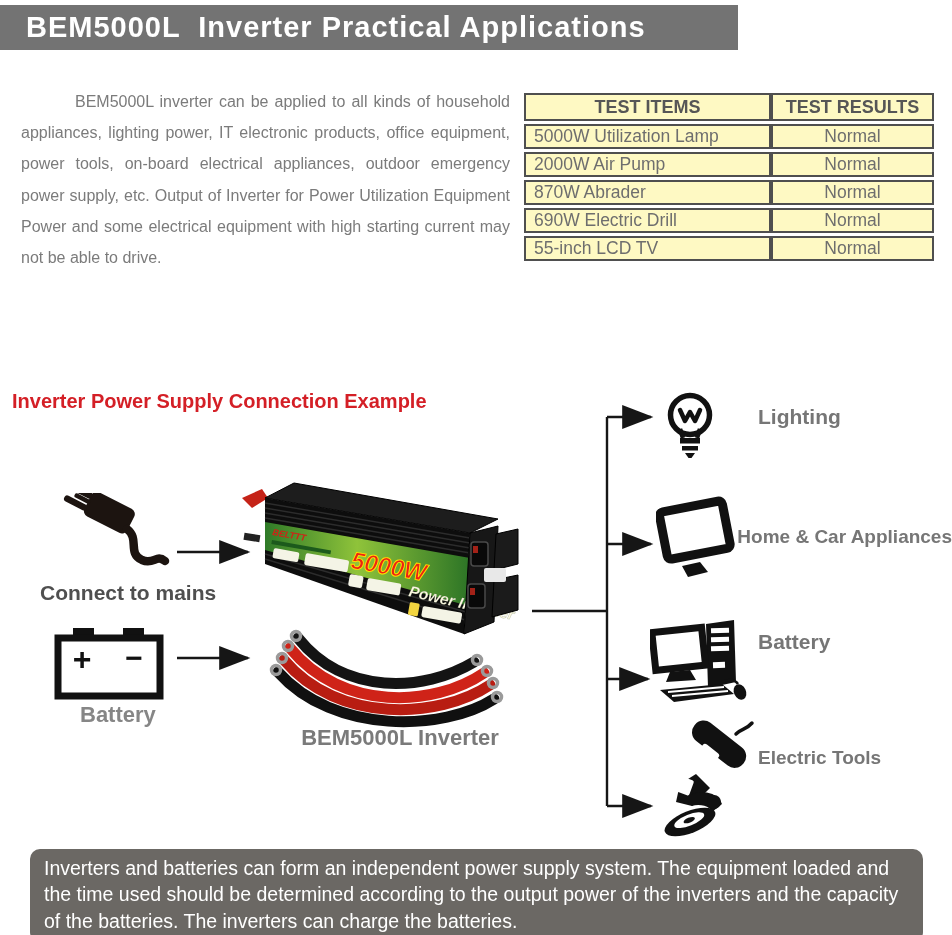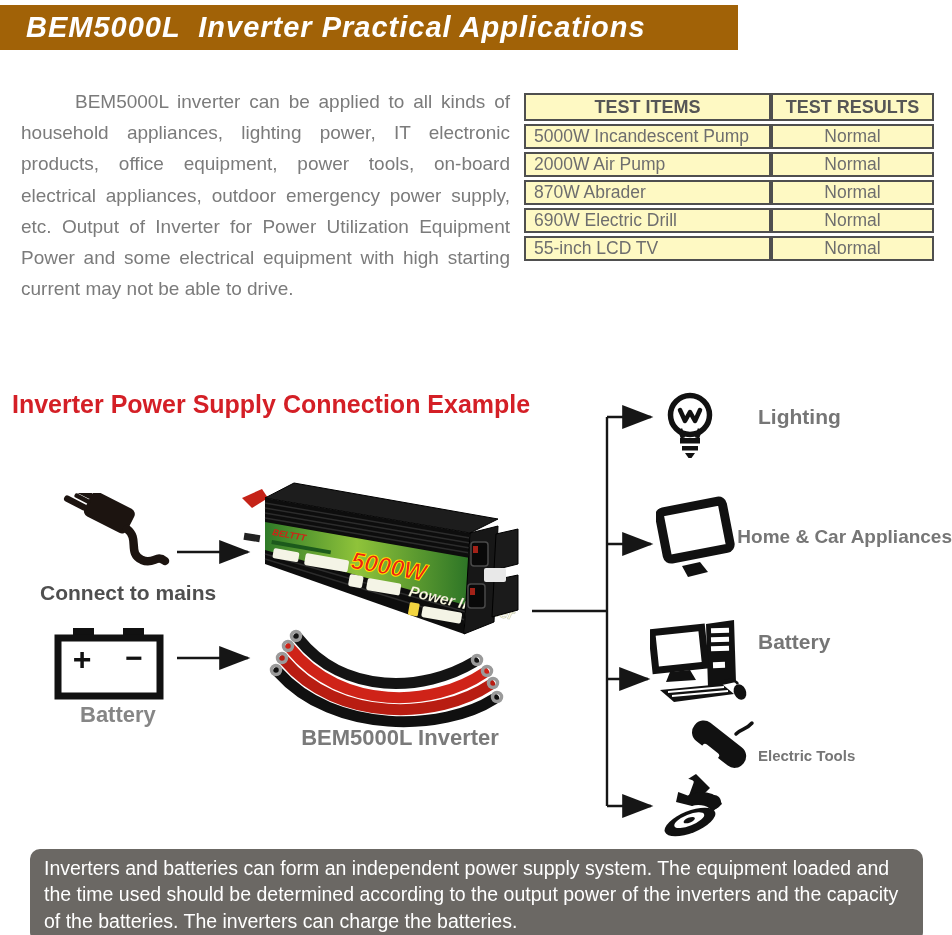--- a/index.html
+++ b/index.html
@@ -1,44 +1,44 @@
 <!DOCTYPE html>
 <html><head>
 <meta charset="utf-8">
 <style>
   * { margin:0; padding:0; box-sizing:border-box; }
   html,body { width:952px; height:935px; background:#fff; font-family:"Liberation Sans", sans-serif; position:relative; overflow:hidden; }
 
   .abs { position:absolute; }
 
-  .header-bar { left:0; top:5px; width:738px; height:45px; background:#a16207; display:flex; align-items:center; padding-left:26px;font-style:italic; }
+  .header-bar { left:0; top:5px; width:738px; height:45px; background:#737373; display:flex; align-items:center; padding-left:26px; }
   .header-bar .title { color:#fff; font-weight:bold; font-size:29px; letter-spacing:1px; white-space:pre; }
 
-  .intro { left:21px; top:86px; width:489px; font-size:19px; line-height:31.2px; color:#7b7b7b; text-align:justify; text-indent:54px; }
+  .intro { left:21px; top:86px; width:489px; font-size:16px; line-height:31.2px; color:#7b7b7b; text-align:justify; text-indent:54px; }
 
   .test-table { left:524px; top:90px; border-collapse:separate; border-spacing:0 3px; background:#fff; }
   .test-table th, .test-table td { background:#fef9c3; border:2px solid #4f4f4f; }
   .test-table th { font-weight:bold; color:#565656; font-size:18px; height:28px; }
   .test-table td { color:#6e6e6e; font-size:17.5px; height:25px; }
   .test-table td.item { width:247px; padding-left:8px; }
   .test-table th.item-h { width:247px; }
   .test-table td.result, .test-table th.result-h { width:163px; text-align:center; }
 
-  .section-heading { left:12px; top:390px; font-size:25px; font-weight:bold; color:#d41f26; }
+  .section-heading { left:12px; top:390px; font-size:20px; font-weight:bold; color:#d41f26; }
 
   .src-label { font-weight:bold; }
   .connect-label { left:40px; top:581px; font-size:21px; color:#4f4f4f; }
   .battery-label { left:80px; top:702px; font-size:22px; color:#868686;text-align:right; }
   .inverter-label { left:235px; top:725px; width:330px; text-align:center; font-size:22px; font-weight:bold; color:#7a7a7a; }
 
   .target-label { font-weight:bold; color:#767676;text-align:right; }
   .lbl-lighting { left:758px; top:405px; font-size:21px; }
   .lbl-appliances { left:731px; top:526px; font-size:19px; width:221px; }
   .lbl-office { left:758px; top:630px; font-size:21px; }
-  .lbl-tools { left:758px; top:747px; font-size:15px; }
+  .lbl-tools { left:758px; top:747px; font-size:19px; }
 
   .footer { left:30px; top:849px; width:893px; min-height:79px; background:#6b6864; border-radius:10px; color:#fff; font-size:19.5px; line-height:26.4px; padding:6px 14px 8px; }
 
   svg { display:block; }
   .overlay { left:0; top:0; pointer-events:none; }
 </style>
 </head>
 <body>
 
 <div class="abs header-bar">
@@ -47,21 +47,21 @@
 
 <p class="abs intro">BEM5000L inverter can be applied to all kinds of household appliances, lighting power, IT electronic products, office equipment, power tools, on-board electrical appliances, outdoor emergency power supply, etc. Output of Inverter for Power Utilization Equipment Power and some electrical equipment with high starting current may not be able to drive.</p>
 
 <table class="abs test-table">
   <tbody>
       <tr>
     <th class="item-h">TEST ITEMS</th>
     <th class="result-h">TEST RESULTS</th>
   </tr>
   <tr>
-    <td class="item">5000W Incandescent Pump</td>
+    <td class="item">5000W Utilization Lamp</td>
     <td class="result">Normal</td>
   </tr>
   <tr>
     <td class="item">2000W Air Pump</td>
     <td class="result">Normal</td>
   </tr>
   <tr>
     <td class="item">870W Abrader</td>
     <td class="result">Normal</td>
   </tr>

